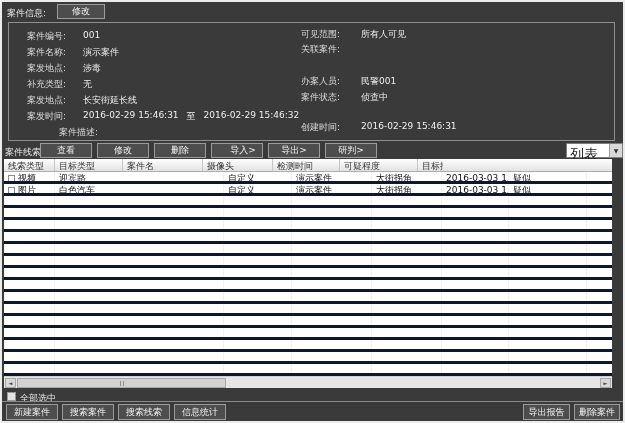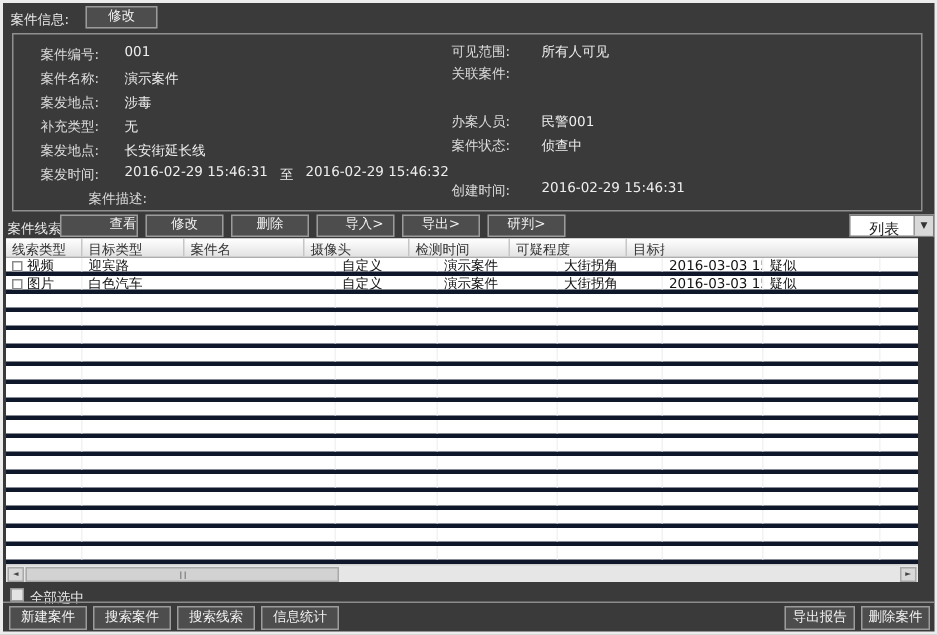--- a/index.html
+++ b/index.html
@@ -11,21 +11,21 @@
        font-size:9px;text-align:center;line-height:13px;height:15px;cursor:default;white-space:nowrap;}
   .btn.big{height:16px;line-height:14px;}
   
   .panel{position:absolute;left:6px;top:20px;width:607px;height:119px;border:1px solid #8f8f8f;background:#3a3a3a;}
   .field{position:absolute;display:flex;color:#e6e6e6;font-size:9px;white-space:nowrap;}
   .field .fl{width:56px;color:#dcdcdc;}
   .field .fv{color:#efefef;}
   .field .sep{margin:0 8px;}
   
   .combo{position:absolute;left:564px;top:141px;width:57px;height:15px;background:#fff;border:1px solid #7d7d7d;display:flex;}
-  .combo .cval{flex:1;font-size:10px;color:#222;padding:2px 0 0 3px;text-align:center;}
+  .combo .cval{flex:1;font-size:14px;color:#222;padding:2px 0 0 3px;}
   .combo .cbtn{width:13px;background:#d9d9d9;border-left:1px solid #9a9a9a;font-size:6px;color:#333;text-align:center;line-height:13px;}
   
   .tablewrap{position:absolute;left:2px;top:157px;width:608px;height:229px;background:#fff;}
   .thead{display:flex;height:13px;background:linear-gradient(#ffffff,#e2e2e2);border-bottom:1px solid #adadad;}
   .th{font-size:9px;color:#333;padding:1px 0 0 4px;border-right:1px solid #c6c6c6;overflow:hidden;white-space:nowrap;}
   .trow{display:flex;height:12px;border-bottom:3px solid #0f172a;background:#fff;}
   .td{font-size:9px;color:#111;padding:0 0 0 4px;border-right:1px solid #f2f2f2;overflow:hidden;white-space:nowrap;line-height:12px;}
   .c1{width:51px;}.c2{width:169px;}.c3{width:68px;}.c4{width:80px;}
   .c5{width:70px;}.c6{width:67px;}.c7{width:78px;}.c8{width:25px;border-right:none;}
   .cb{display:inline-block;width:7px;height:7px;border:1px solid #8a8a8a;background:#fff;margin:0 3px 0 0;vertical-align:middle;}
@@ -96,21 +96,21 @@
           <span class="fl" style="width:60px">案件状态:</span>
           <span class="fv">侦查中</span>
         </div>
     <div class="field" style="left:292px;top:98px;">
           <span class="fl" style="width:60px">创建时间:</span>
           <span class="fv">2016-02-29 15:46:31</span>
         </div>
   </div>
 
   <div class="lbl" style="left:3px;top:144px;">案件线索:</div>
-  <div class="btn" style="left:38px;top:141px;width:52px;text-align:right;">查看</div>
+  <div class="btn" style="left:38px;top:141px;width:52px;">查看</div>
   <div class="btn" style="left:95px;top:141px;width:52px;">修改</div>
   <div class="btn" style="left:152px;top:141px;width:52px;">删除</div>
   <div class="btn" style="left:209px;top:141px;width:52px;padding-left:12px;">导入&gt;</div>
   <div class="btn" style="left:266px;top:141px;width:52px;">导出&gt;</div>
   <div class="btn" style="left:323px;top:141px;width:52px;">研判&gt;</div>
 
   <div class="combo">
     <div class="cval">列表</div>
     <div class="cbtn">▼</div>
   </div>

